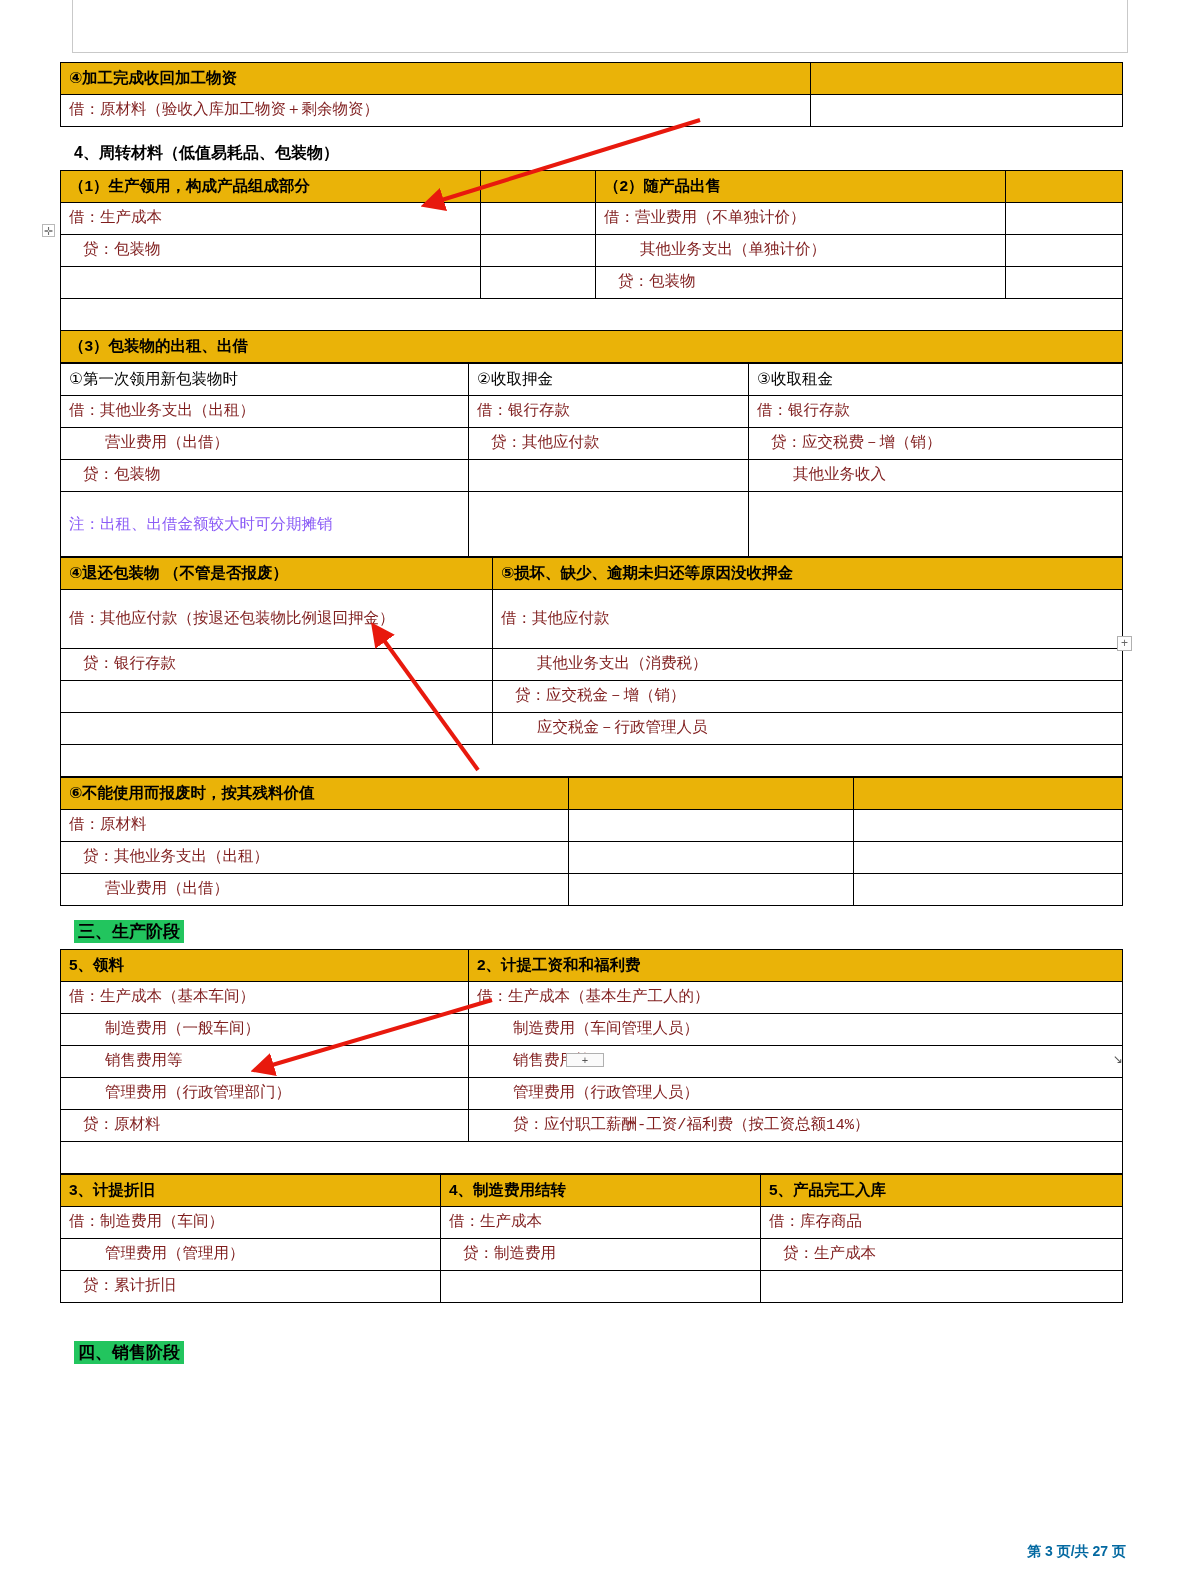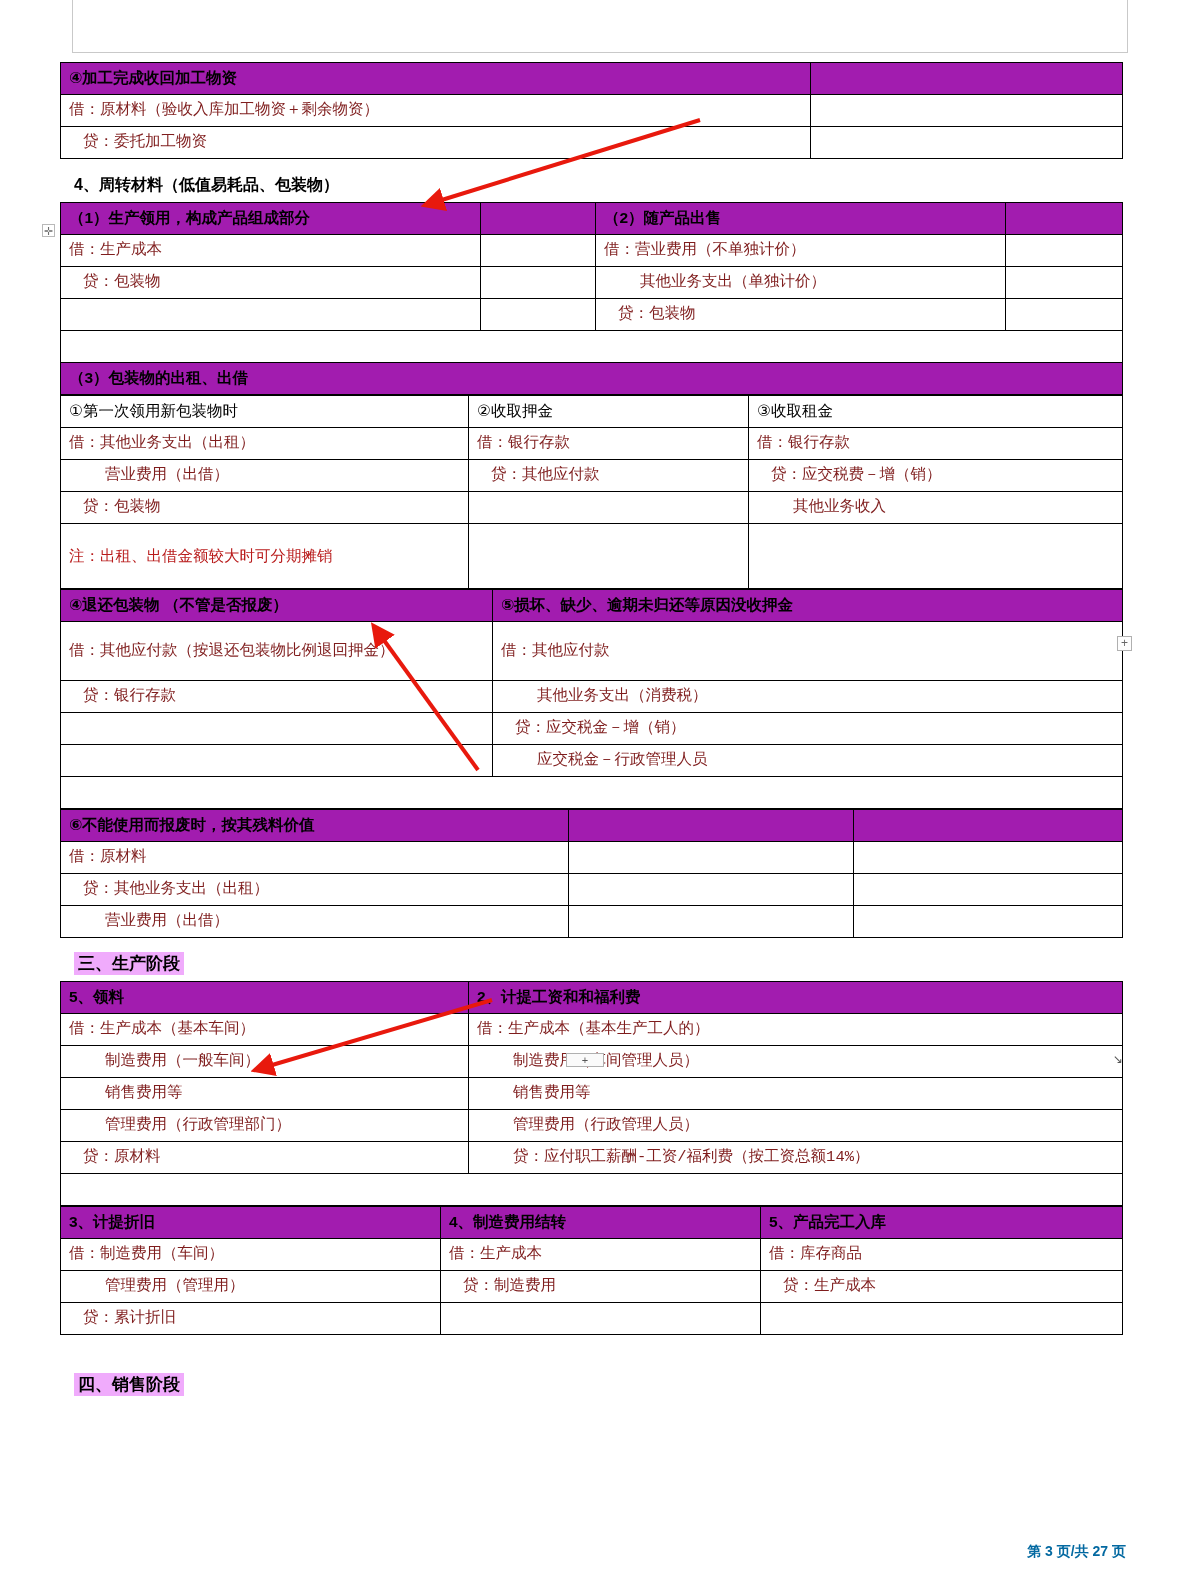--- a/index.html
+++ b/index.html
@@ -55,45 +55,45 @@
   }
   table.jt td {
     border: 1px solid #000;
     padding: 4px 8px;
     vertical-align: middle;
     font-size: 15.5px;
     line-height: 1.45;
     height: 23px;
   }
   td.hdr {
-    background: #a21caf;
+    background: #eab308;
     font-weight: bold;
     color: #000;
   }
   td.blank {
     background: #ffffff;
   }
   td.red {
     color: #7f1d1d;
     font-family: Liberation Mono, monospace;
   }
   td.blue {
-    color: #b91c1c;
+    color: #8b5cf6;
   }
   .ind1 { padding-left: 22px !important; }
   .ind2 { padding-left: 44px !important; }
 
   .sec-title {
     font-weight: bold;
     font-size: 17px;
     margin: 14px 0 6px 14px;
     display: inline-block;
   }
   .hl {
-    background: #f0abfc;
+    background: #22c55e;
     padding: 2px 4px;
   }
   .subsec {
     font-weight: bold;
     font-size: 16px;
     margin: 16px 0 6px 14px;
   }
 
   .tbl-wrap { margin-left: 0; }
 
@@ -179,24 +179,20 @@
           <col style="width:750px">
           <col style="width:312px">
         </colgroup>
       <tbody>
           <tr>
         <td class="hdr">④加工完成收回加工物资</td>
         <td class="hdr"></td>
       </tr>
       <tr>
         <td class="red">借：原材料（验收入库加工物资＋剩余物资）</td>
-        <td class="blank"></td>
-      </tr>
-      <tr>
-        <td class="red ind1">贷：委托加工物资</td>
         <td class="blank"></td>
       </tr>
     </tbody>
       </table>
   </div>
 
   <div class="subsec">4、周转材料（低值易耗品、包装物）</div>
 
   
   <div class="tbl-wrap">

